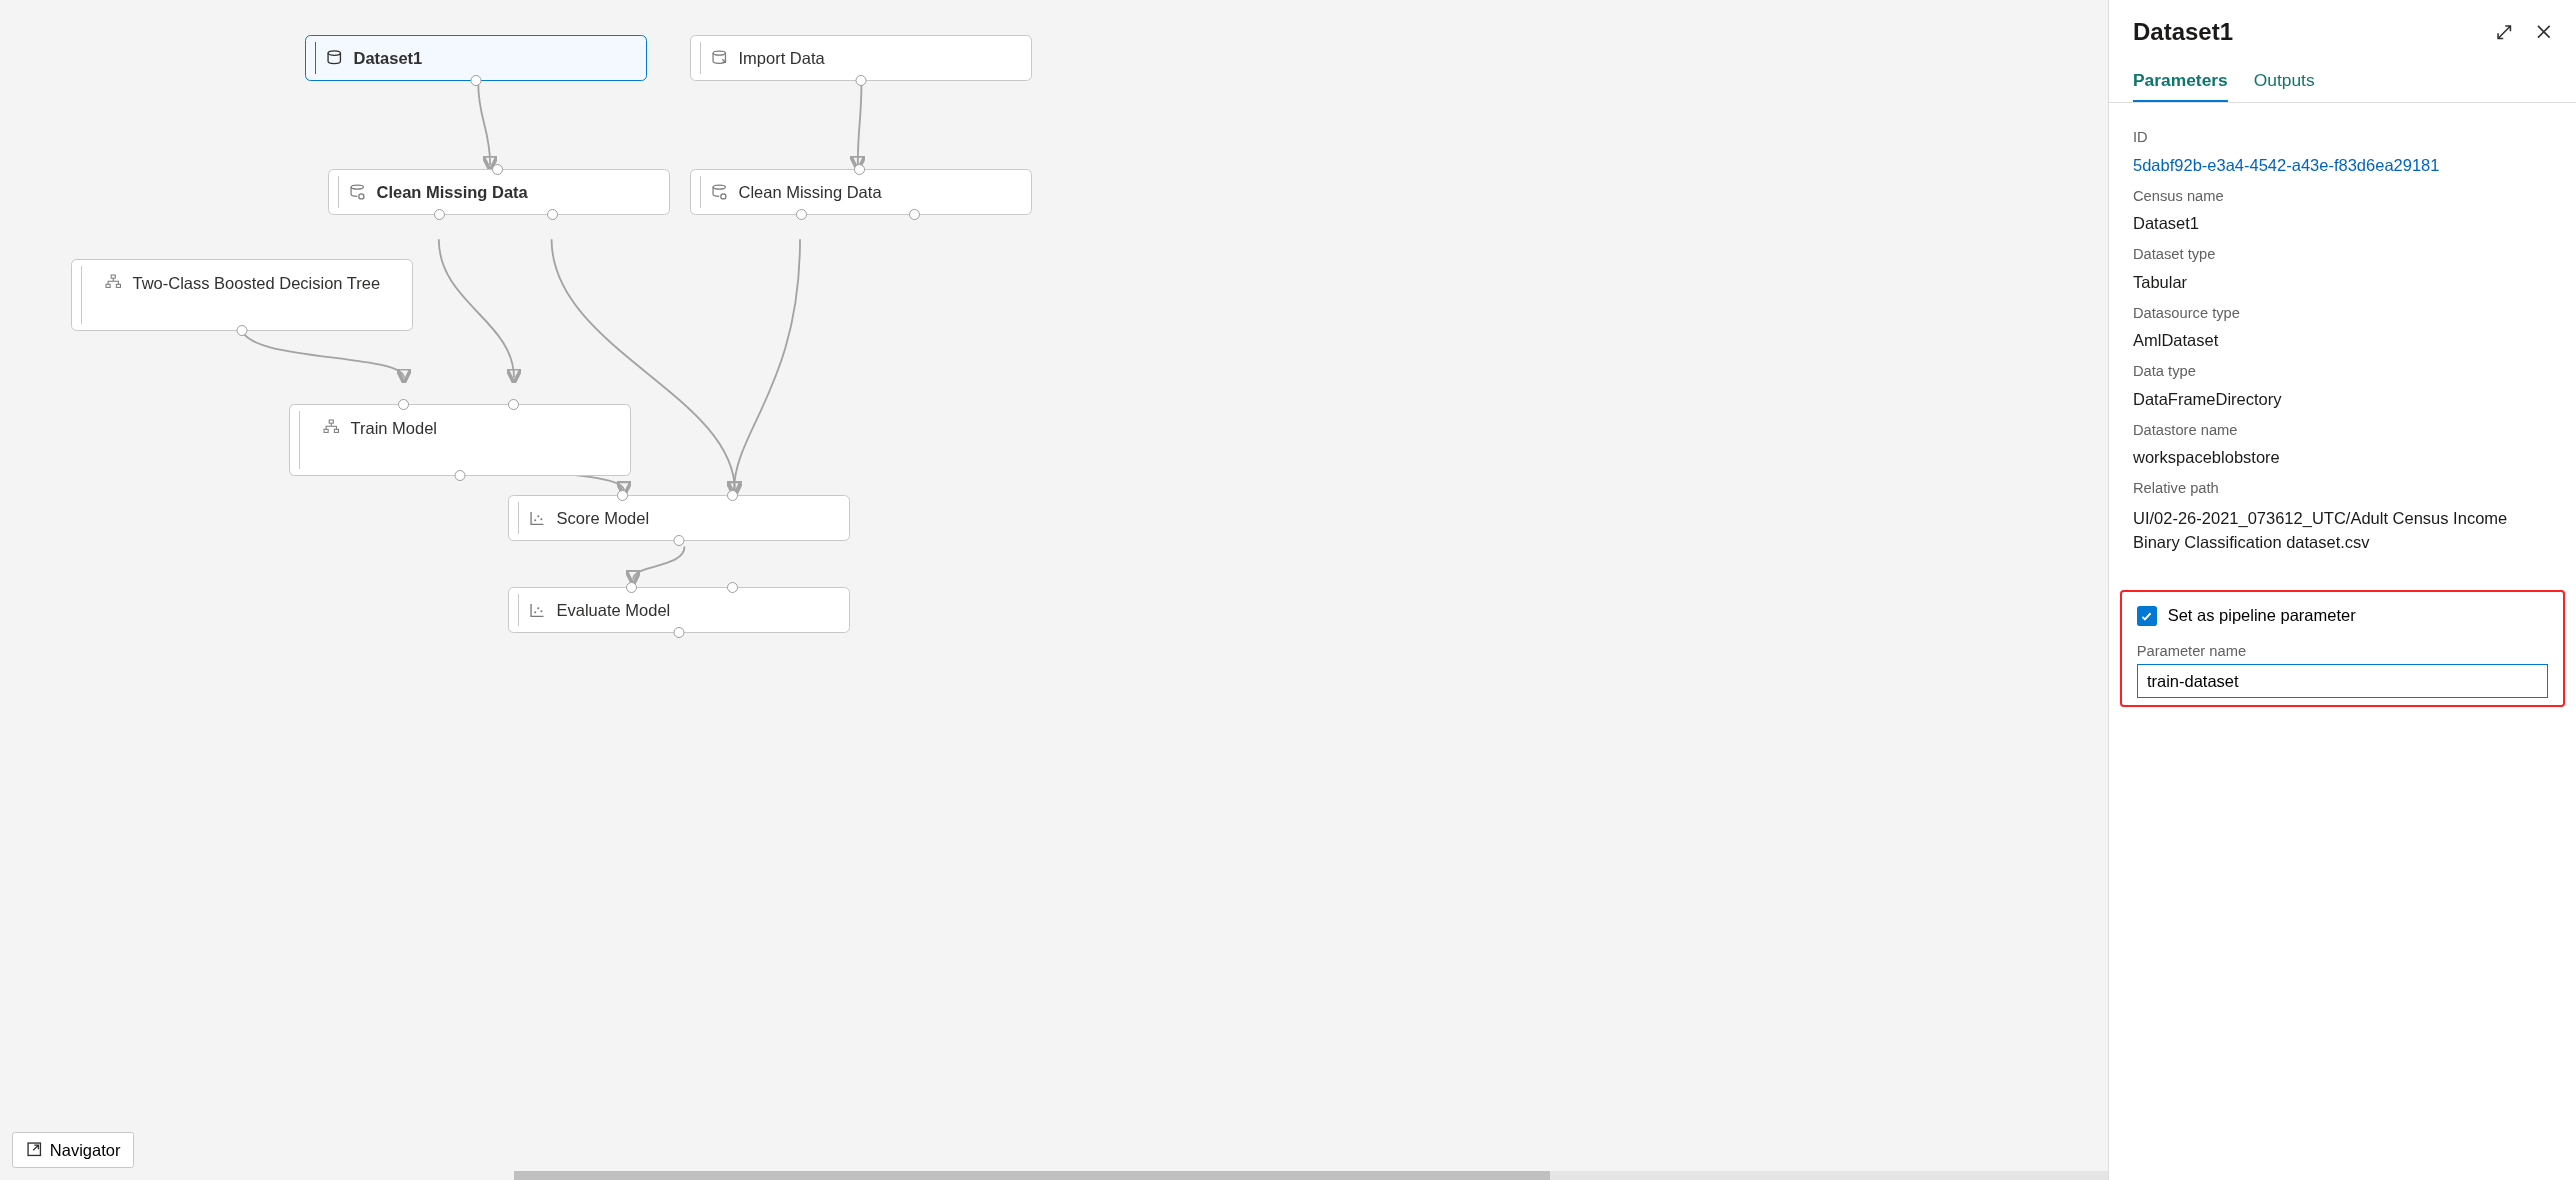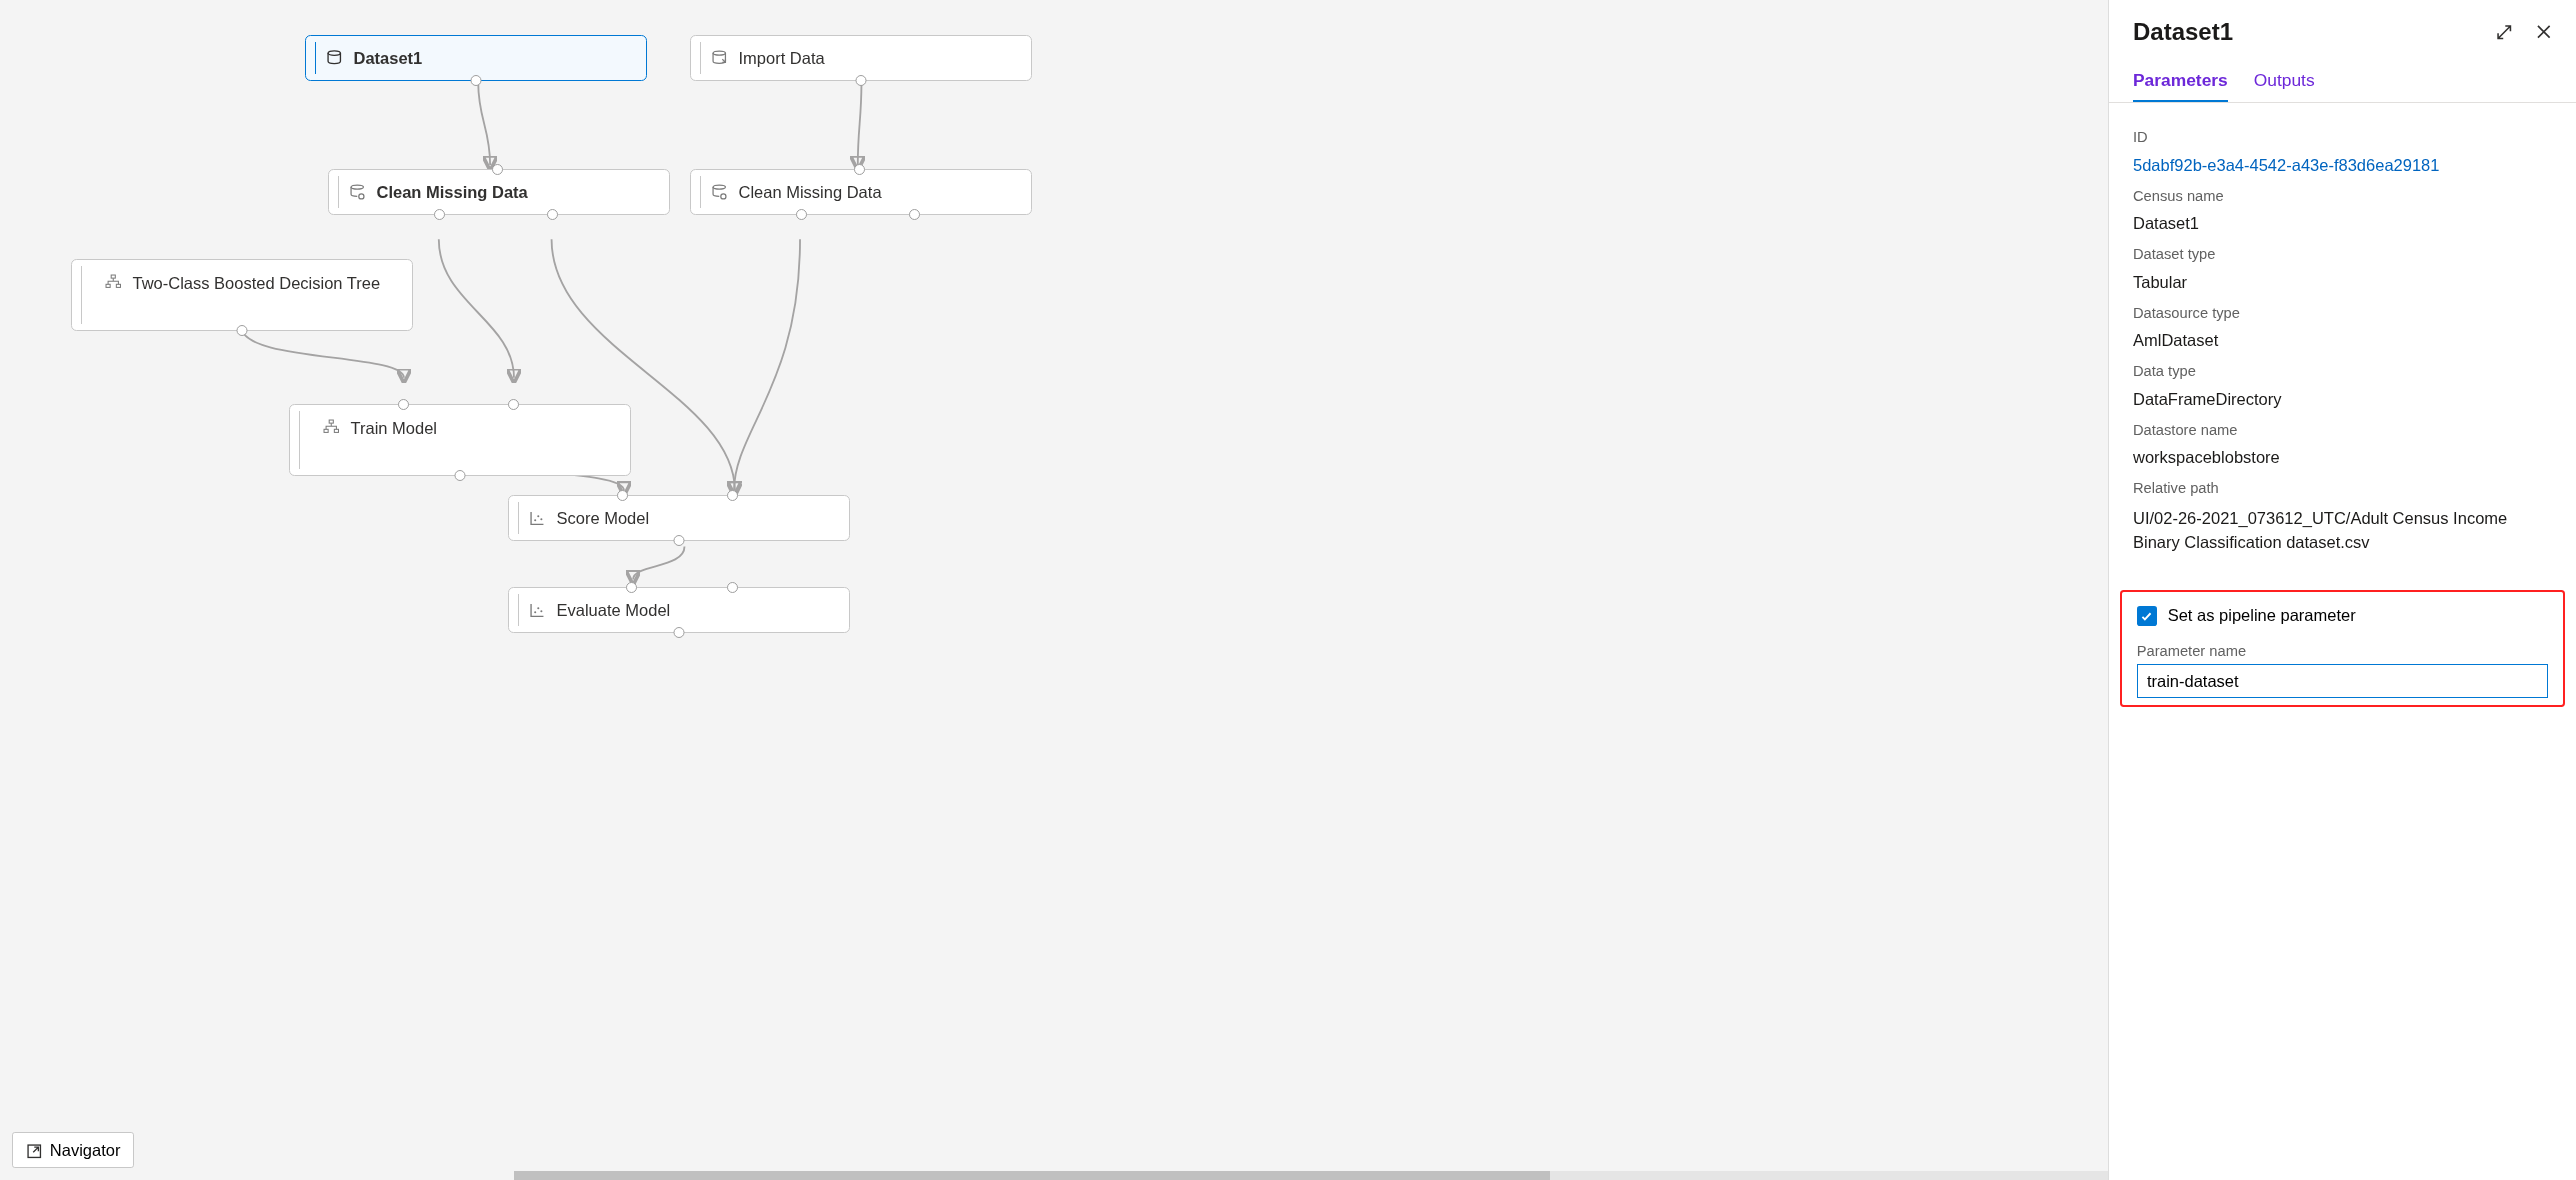--- a/index.html
+++ b/index.html
@@ -30,33 +30,33 @@
 
     
     .port { position:absolute; width:11px; height:11px; border:1.4px solid #9e9e9e; background:#fff; border-radius:50%; }
 
     
     .wires { position: absolute; inset: 0; width: 100%; height: 100%; pointer-events: none; }
     .wires path { stroke: #a4a3a3; stroke-width: 2; fill: none; }
     .arrow { fill:#a4a3a3; }
 
     
-    .nav-btn { position: absolute; left: 12px; bottom: 12px; background: #fff; border: 0.9px solid #c8c8c8; border-radius:2.8px; padding: 7.3px 13px; display:flex; align-items:flex-end; gap:7.3px; font-size:16.5px; }
+    .nav-btn { position: absolute; left: 12px; bottom: 12px; background: #fff; border: 0.9px solid #c8c8c8; border-radius:2.8px; padding: 7.3px 13px; display:flex; align-items:flex-start; gap:7.3px; font-size:16.5px; }
 
     
     .hscroll { position:absolute; left: 514px; right: 0; bottom:0; height:9.2px; background:#e5e5e5; }
     .hscroll .thumb { position:absolute; left:0; top:0; height:100%; width:65%; background:#c0c0c0; }
 
     
     .sp-head { display:flex; align-items:center; justify-content:space-between; padding: 18.3px 24px 5.5px 24px; }
     .sp-title { font-size: 24px; font-weight: 600; color:#1b1a19; }
     .sp-actions { display:flex; gap: 24px; }
     .sp-actions svg { cursor:pointer; }
     .tabs { display:flex; gap: 26px; padding: 18.3px 24px 0 24px; border-bottom: 0.9px solid #e1dfdd; }
-    .tab { font-size: 17.4px; color:#6d28d9; padding-bottom: 9.2px; border-bottom: 2.8px solid transparent; cursor:pointer;}
+    .tab { font-size: 17.4px; color:#0f766e; padding-bottom: 9.2px; border-bottom: 2.8px solid transparent; cursor:pointer;}
     .tab.active { border-bottom-color:#0078d4; font-weight:600; }
     .sp-body { padding: 16.5px 24px; display:flex; flex-direction:column; gap:3.7px; overflow-y:auto; }
     .lbl  { font-size: 14.7px; color:#616161; margin-top: 9.2px; }
     .val  { font-size: 16.5px; color:#1b1a19; margin-top: 7px; }
     .link { color:#0064bf; }
 
     .red-frame { border: 2.8px solid #ff2020; border-radius:3.7px; padding: 14.7px 14.7px 7.3px 14.7px; margin: 18.3px 11px 0 11px; }
     .chkrow { display:flex; gap: 11px; font-size:16.5px; }
     .chk { width:20px; height:20px; background:#0078d4; border-radius:2.8px; display:flex; align-items:center; justify-content:center; }
     .param-input { width:100%; margin-top:5.5px; border: 1.8px solid #0078d4; font-size:16.5px; padding: 6.4px 9.2px; outline:none; }

